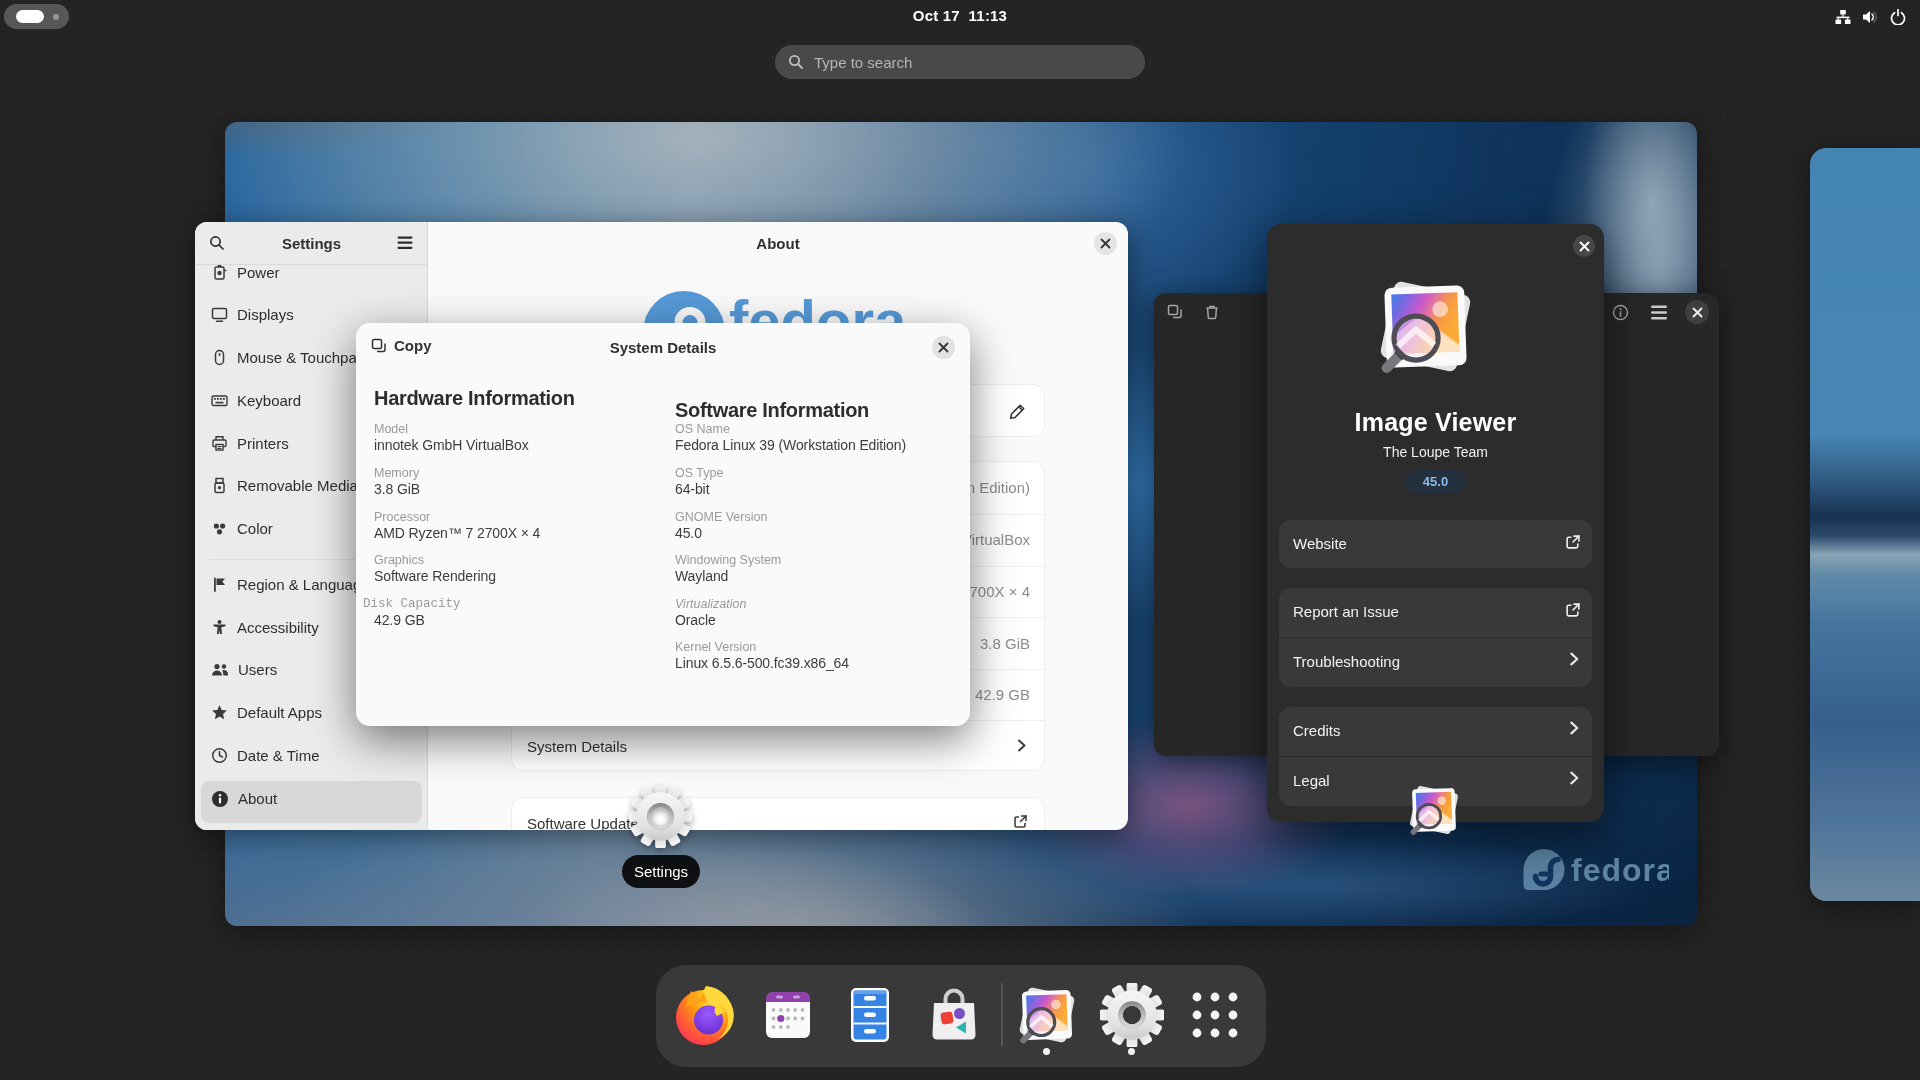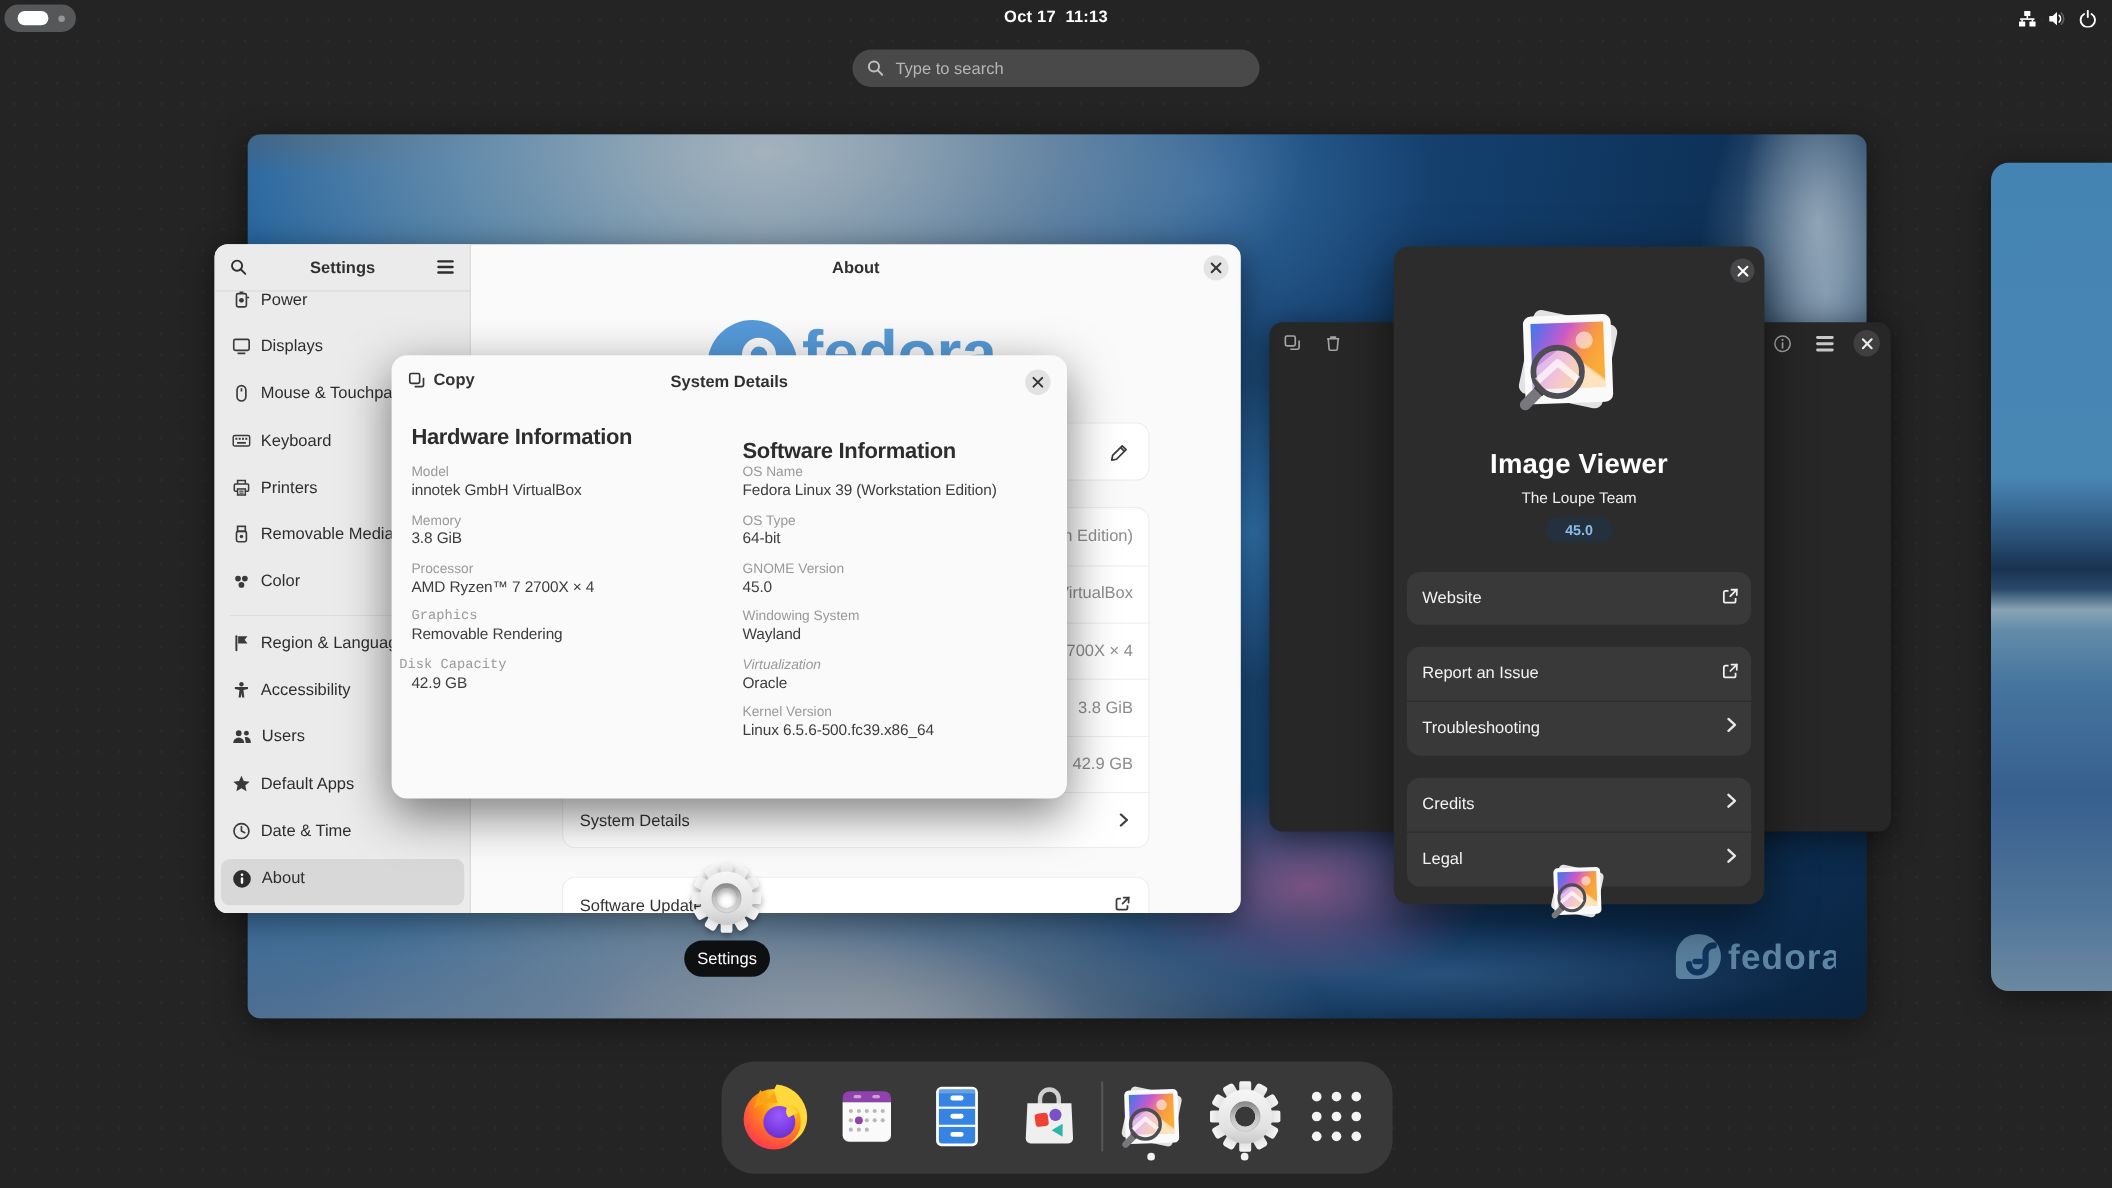--- a/index.html
+++ b/index.html
@@ -389,22 +389,22 @@
     </div>
     <div class="colhead" style="left:18px;top:64px;">Hardware Information</div>
     <div class="colhead" style="left:319px;top:64px;margin-top:12px;">Software Information</div>
 
     <div class="flab" style="left:18px;top:99px;">Model</div>
     <div class="fval" style="left:18px;top:114px;">innotek GmbH VirtualBox</div>
     <div class="flab" style="left:18px;top:143px;">Memory</div>
     <div class="fval" style="left:18px;top:158px;">3.8 GiB</div>
     <div class="flab" style="left:18px;top:187px;">Processor</div>
     <div class="fval" style="left:18px;top:202px;">AMD Ryzen™ 7 2700X × 4</div>
-    <div class="flab" style="left:18px;top:230px;font-family:Liberation Mono, monospace;">Graphics</div>
-    <div class="fval" style="left:18px;top:245px;">Removable Rendering</div>
+    <div class="flab" style="left:18px;top:230px;">Graphics</div>
+    <div class="fval" style="left:18px;top:245px;">Software Rendering</div>
     <div class="flab" style="left:7px;top:274px;font-family:Liberation Mono, monospace;">Disk Capacity</div>
     <div class="fval" style="left:18px;top:289px;">42.9 GB</div>
 
     <div class="flab" style="left:319px;top:99px;">OS Name</div>
     <div class="fval" style="left:319px;top:114px;">Fedora Linux 39 (Workstation Edition)</div>
     <div class="flab" style="left:319px;top:143px;">OS Type</div>
     <div class="fval" style="left:319px;top:158px;">64-bit</div>
     <div class="flab" style="left:319px;top:187px;">GNOME Version</div>
     <div class="fval" style="left:319px;top:202px;">45.0</div>
     <div class="flab" style="left:319px;top:230px;">Windowing System</div>

